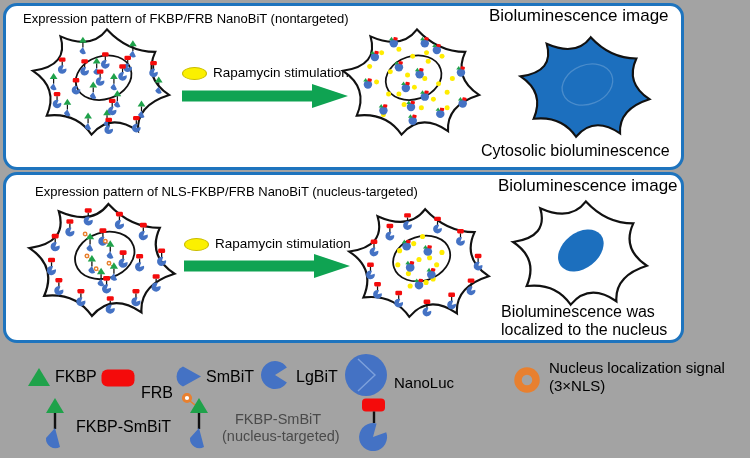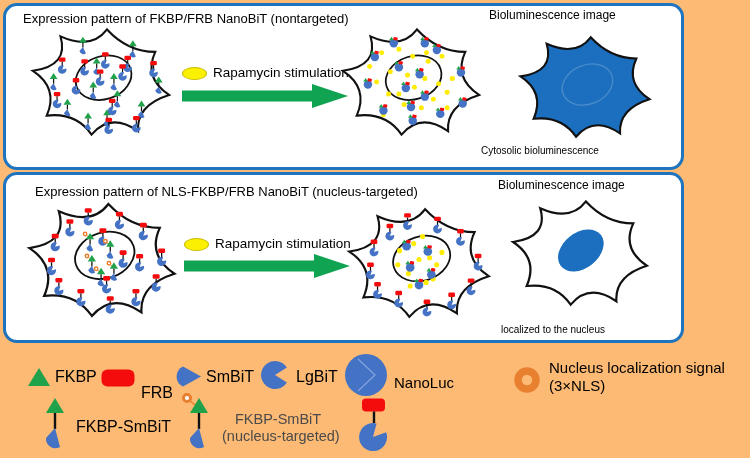--- a/index.html
+++ b/index.html
@@ -1,29 +1,29 @@
 <!DOCTYPE html>
 <html><head>
 <meta charset="utf-8">
 <style>
   html,body{margin:0;padding:0;background:#fff;}
   #stage{
-    position:relative;width:750px;height:458px;background:#fdba74;overflow:hidden;
+    position:relative;width:750px;height:458px;background:#a3a3a3;overflow:hidden;
     font-family:"Liberation Sans","DejaVu Sans",sans-serif;color:#000;
   }
   .panel{
     position:absolute;left:3px;width:675px;height:161px;
     border:3px solid #1E74BE;border-radius:14px;background:#fff;box-sizing:content-box;
   }
   #panel-top{top:3px;}
   #panel-bottom{top:172px;height:165px;}
   .abs{position:absolute;}
   .panel-title{font-size:13px;line-height:15px;white-space:nowrap;}
-  .biolum-title{font-size:12px;line-height:17px;white-space:nowrap;}
-  .caption{font-size:10px;line-height:18px;white-space:nowrap;}
+  .biolum-title{font-size:17px;line-height:17px;white-space:nowrap;}
+  .caption{font-size:16px;line-height:18px;white-space:nowrap;}
   .stim-label{font-size:13.5px;white-space:nowrap;}
   .rapa{
     position:absolute;width:25px;height:13px;border-radius:50%;
     background:#FBF000;border:1.5px solid #C9BC00;box-sizing:border-box;
   }
   .leg-label{font-size:16px;white-space:nowrap;}
   .leg-label-sm{font-size:15px;line-height:17.5px;white-space:nowrap;}
   .leg-label-gray{font-size:14.5px;line-height:16.5px;color:#4a4a4a;text-align:center;white-space:nowrap;}
   svg{display:block;}
 </style>
@@ -241,20 +241,21 @@
     </g>
   </svg>
 
   <div class="abs biolum-title" style="left:498px;top:177px;">Bioluminescence image</div>
 
   <svg class="abs" style="left:502px;top:198px;" width="156" height="110" viewBox="0 0 170 130">
     <use href="#blob" fill="#fff" stroke="#111" stroke-width="2.6"></use>
     <ellipse cx="86" cy="62" rx="30" ry="21" transform="rotate(-38 86 62)" fill="#1C6FBE"></ellipse>
   </svg>
 
+  <div class="abs caption" style="left:501px;top:303px;">Bioluminescence was</div>
   <div class="abs caption" style="left:501px;top:321px;">localized to the nucleus</div>
 
   <div class="abs" style="left:0;top:345px;width:696px;height:113px;">
 
     <svg class="abs" style="left:27px;top:22px;" width="24" height="20" viewBox="0 0 24 20">
       <polygon points="12,1 23,19 1,19" fill="#1FA24A"></polygon>
     </svg>
     <div class="abs leg-label" style="left:55px;top:23px;">FKBP</div>
 
     <svg class="abs" style="left:101px;top:24px;" width="34" height="18" viewBox="0 0 34 18">

